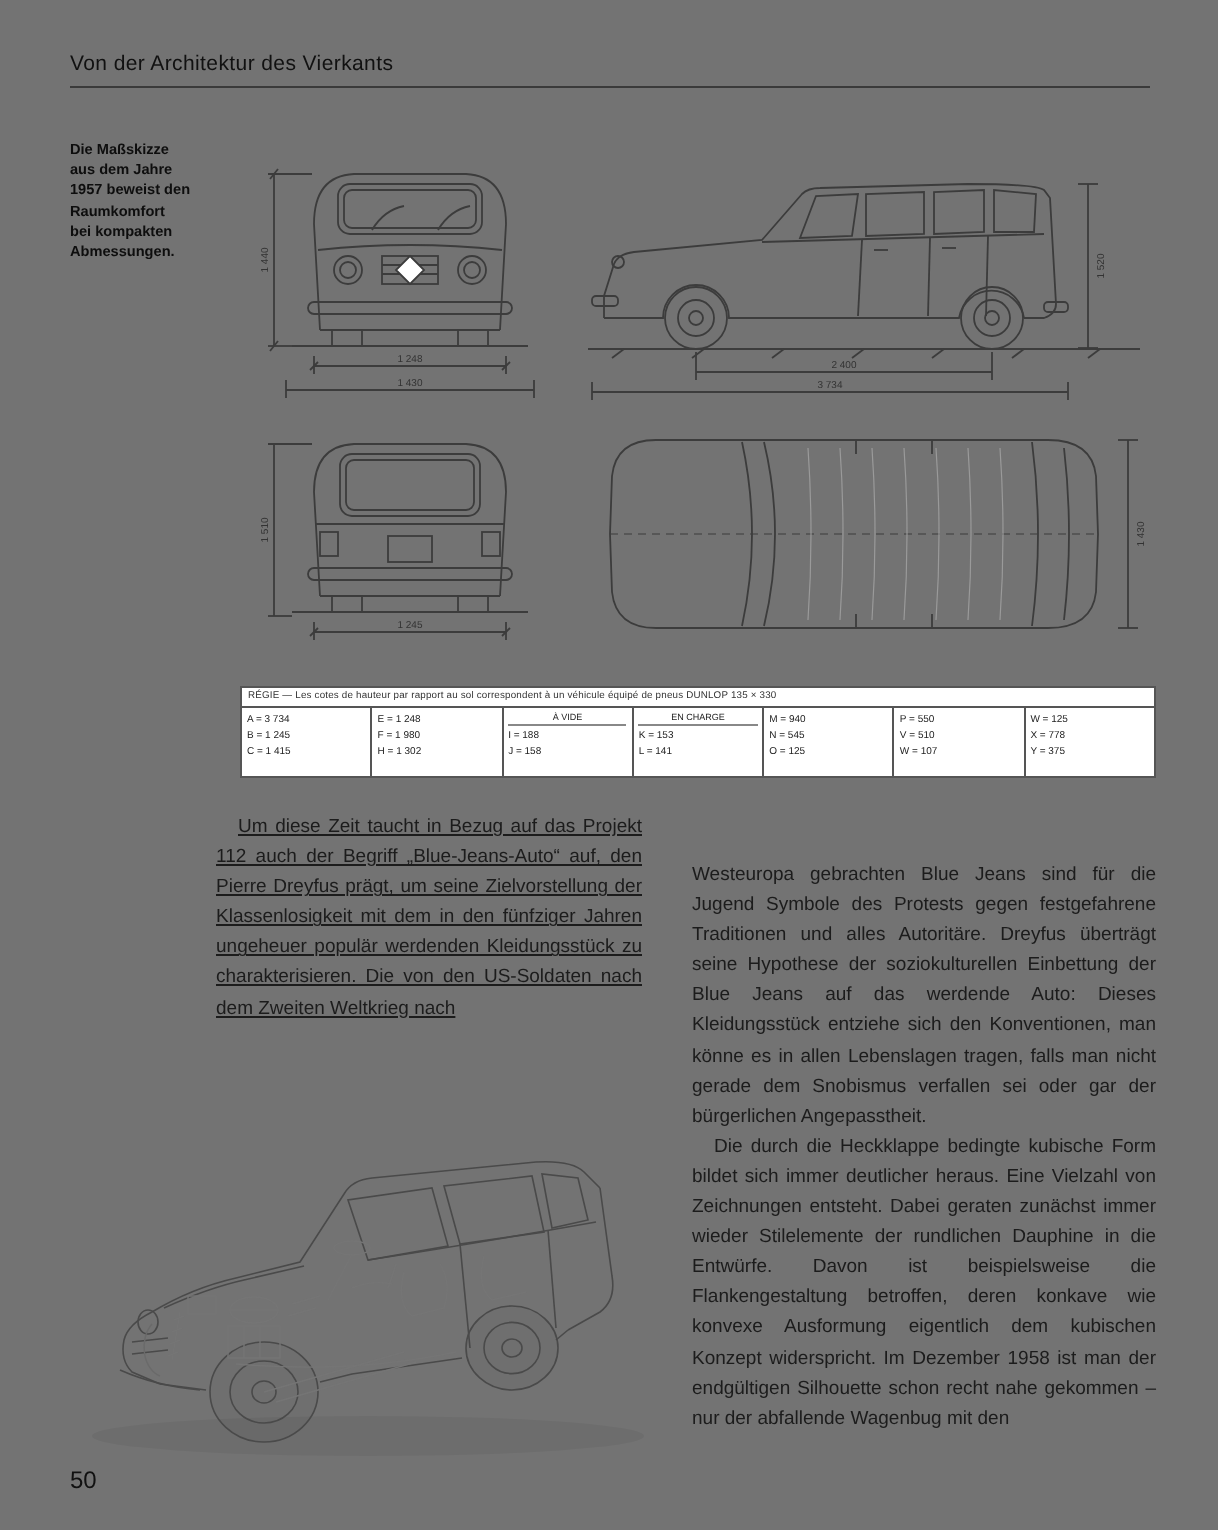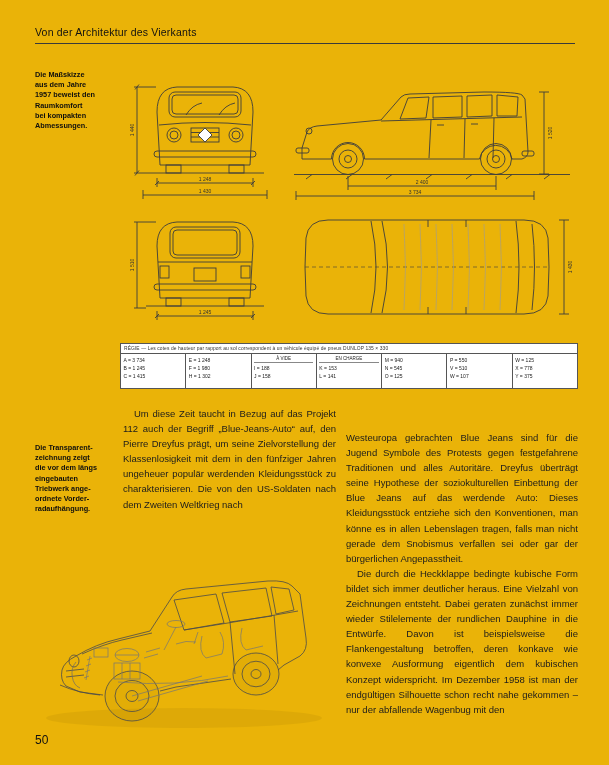--- a/index.html
+++ b/index.html
@@ -1,17 +1,17 @@
 <!DOCTYPE html>
 <html><head>
 <meta charset="utf-8">
 <style>
   * { margin:0; padding:0; box-sizing:border-box; }
   html,body { background:#d9d9d9; font-family:"Liberation Sans", sans-serif; }
-  .page { position:relative; width:609px; height:765px; background:#eab308; margin:0 auto; overflow:hidden; }
+  .page { position:relative; width:609px; height:765px; background:#737373; margin:0 auto; overflow:hidden; }
 
   .running-head { position:absolute; left:35px; top:26px; font-size:10.5px; color:#111; letter-spacing:.2px; }
   .head-rule { position:absolute; left:35px; top:43px; width:540px; height:1px; background:#3a3a3a; }
 
   .margin-note { position:absolute; left:35px; width:74px; font-size:7.3px; font-weight:bold;
                  line-height:1.4; color:#0e0e0e; white-space:pre-line; }
   .note-1 { top:70px; }
   .note-2 { top:443px; }
 
   .blueprint { position:absolute; left:118px; top:58px; width:462px; height:340px; }
@@ -26,47 +26,40 @@
   .dim-group { flex:1; border-right:1px solid #555; padding:1.5px 2.5px; min-height:34px; }
   .dim-group:last-child { border-right:none; }
   .dim-head { font-size:4.5px; text-align:center; border-bottom:0.5px solid #888;
               margin-bottom:1px; padding-bottom:1px; }
   .dim-row { font-size:5px; line-height:8px; white-space:nowrap; }
 
   .col { position:absolute; top:406px; font-size:9.5px; line-height:15.1px; color:#1c1c1c;
          text-align:justify; }
   .col p { margin:0; }
   .col .indent { text-indent:11px; }
-  .col-left { left:123px; width:213px; }
+  .col-left { left:108px; width:213px;text-decoration:underline; }
   .col-right { left:346px; width:232px;margin-top:24px; }
 
   .cutaway { position:absolute; left:26px; top:524px; }
   .page-number { position:absolute; left:35px; top:733px; font-size:12px; color:#111; }
 </style>
 </head>
 <body>
 
 <div class="page">
 
   <div class="running-head">Von der Architektur des Vierkants</div>
   <div class="head-rule"></div>
 
   <div class="margin-note note-1">Die Maßskizze
 aus dem Jahre
 1957 beweist den
 Raumkomfort
 bei kompakten
 Abmessungen.</div>
-  <div class="margin-note note-2">Die Transparent-
-zeichnung zeigt
-die vor dem längs
-eingebauten
-Triebwerk ange-
-ordnete Vorder-
-radaufhängung.</div>
 
   <div class="blueprint">
 
     <svg class="bp" style="left:12px;top:10px" width="150" height="134" viewBox="0 0 150 134">
       <g stroke="#3c3c3c" stroke-width="0.9" fill="none">
         <line x1="7" y1="19" x2="7" y2="105"></line>
         <line x1="4" y1="19" x2="26" y2="19"></line>
         <line x1="4" y1="105" x2="16" y2="105"></line>
         <line x1="5" y1="21.5" x2="9" y2="16.5"></line>
         <line x1="5" y1="107.5" x2="9" y2="102.5"></line>

